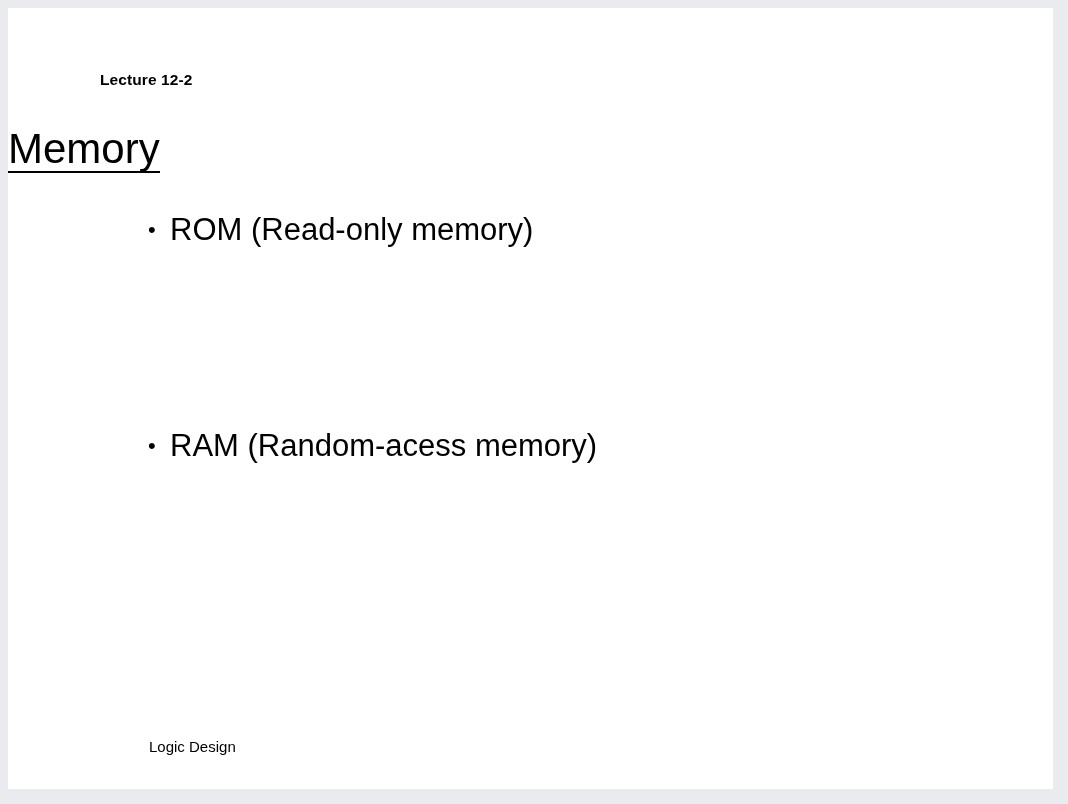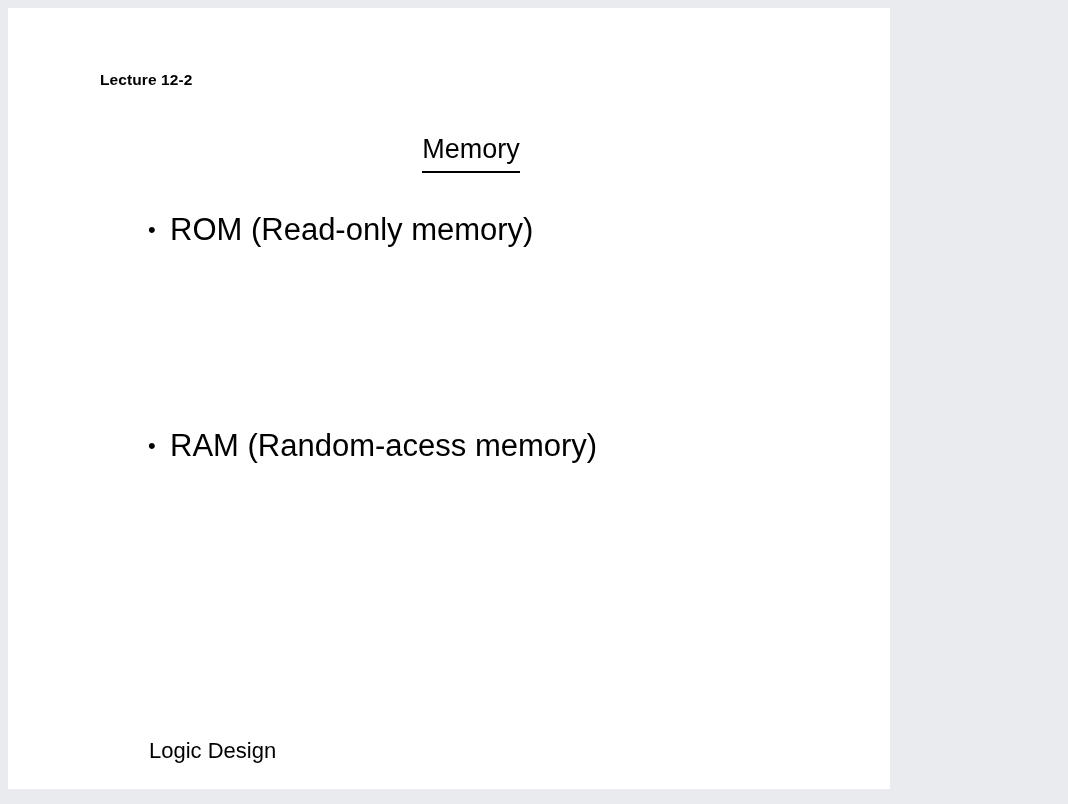--- a/index.html
+++ b/index.html
@@ -14,21 +14,21 @@
     font-family: "Liberation Sans", sans-serif;
     -webkit-font-smoothing: antialiased;
     overflow: hidden;
   }
 
   
   .slide {
     position: absolute;
     left: 8px;
     top: 8px;
-    width: 882px;
+    width: 1045px;
     height: 781px;
     background: #ffffff;
     overflow: hidden;
   }
 
   
   .lecture-label {
     position: absolute;
     left: 92px;
     top: 63px;
@@ -38,26 +38,25 @@
     letter-spacing: 0.1px;
     white-space: nowrap;
   }
 
   
   .slide-title {
     position: absolute;
     left: 0;
     right: 0;
     top: 120px;
-    text-align: center;
-    font-size: 27px;
+    text-align: left;
+    font-size: 42px;
     font-weight: 400;
     color: #000000;
     line-height: 42px;
-    margin-left: 44px;
   }
   .slide-title .title-text {
     display: inline-block;
     border-bottom: 2.5px solid #000000;
     padding-bottom: 1px;
   }
 
   
   .bullet-list {
     position: absolute;
@@ -92,21 +91,21 @@
     line-height: 32px;
     font-weight: 400;
     color: #000000;
   }
 
   
   .footer-left {
     position: absolute;
     left: 141px;
     top: 730px;
-    font-size: 22px;
+    font-size: 15px;
     color: #000000;
     white-space: nowrap;
   }
   .footer-right {
     position: absolute;
     left: 645px;
     top: 731px;
     font-size: 19px;
     color: #000000;
     white-space: nowrap;

